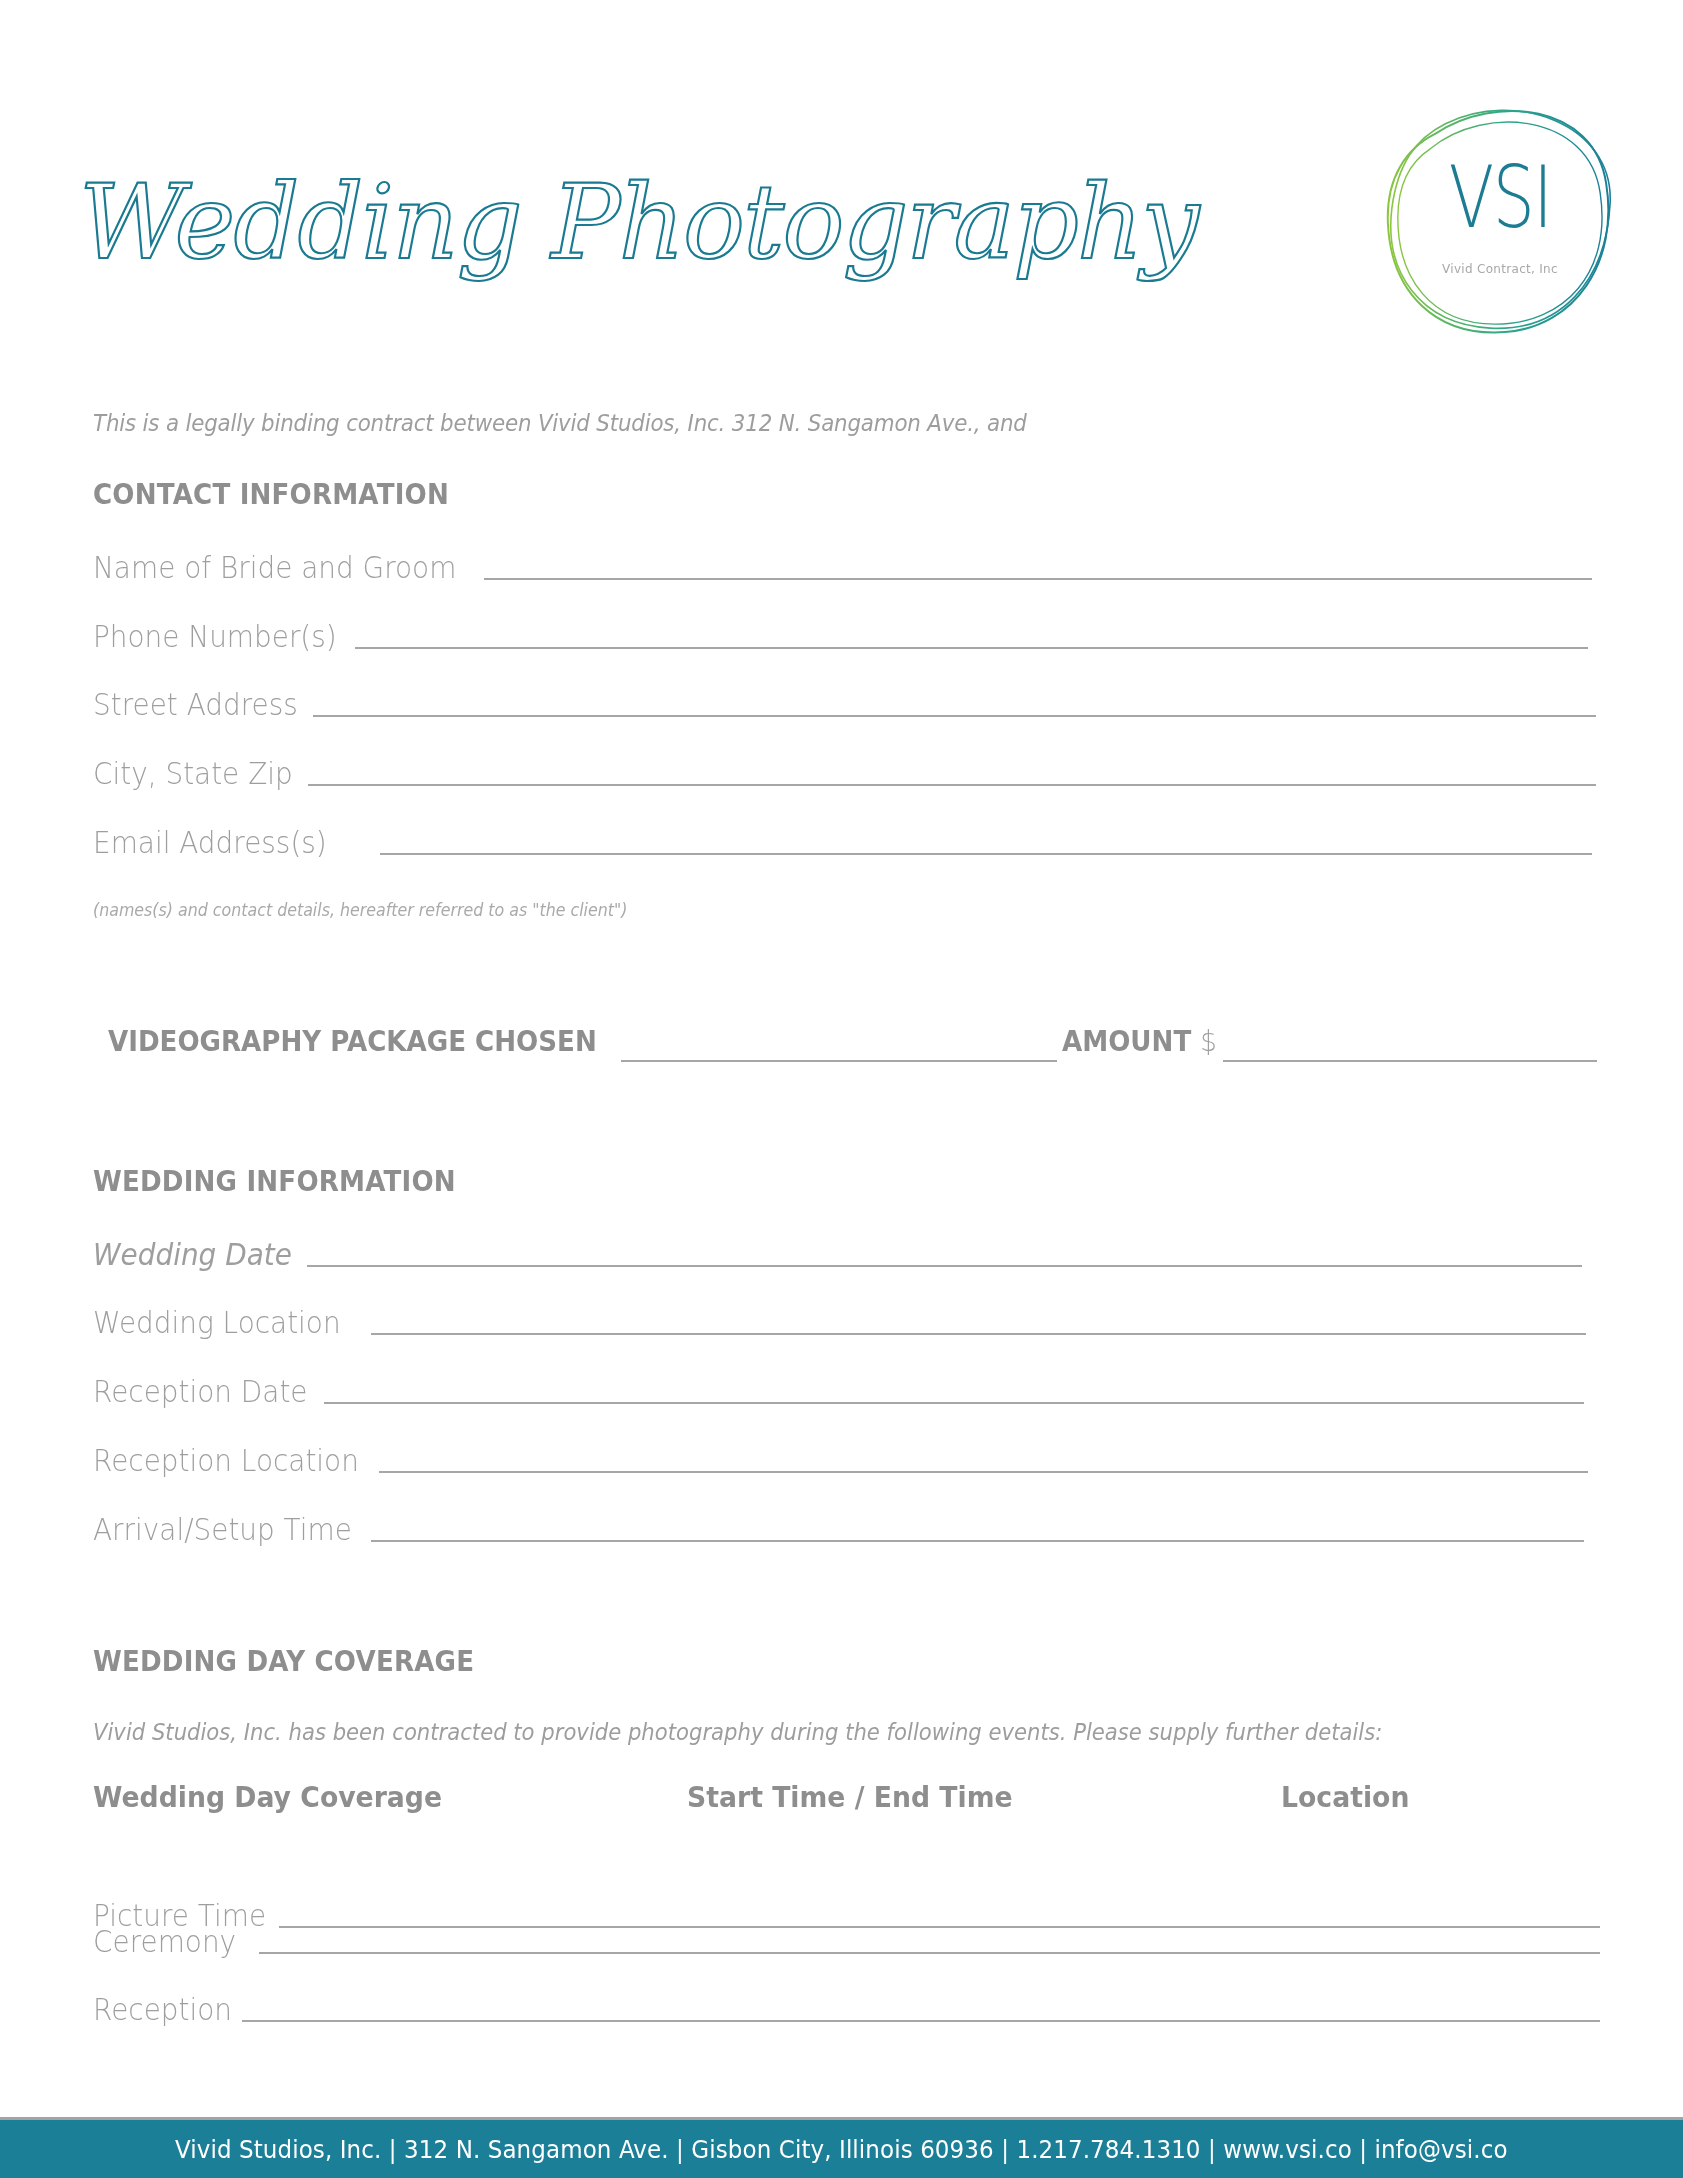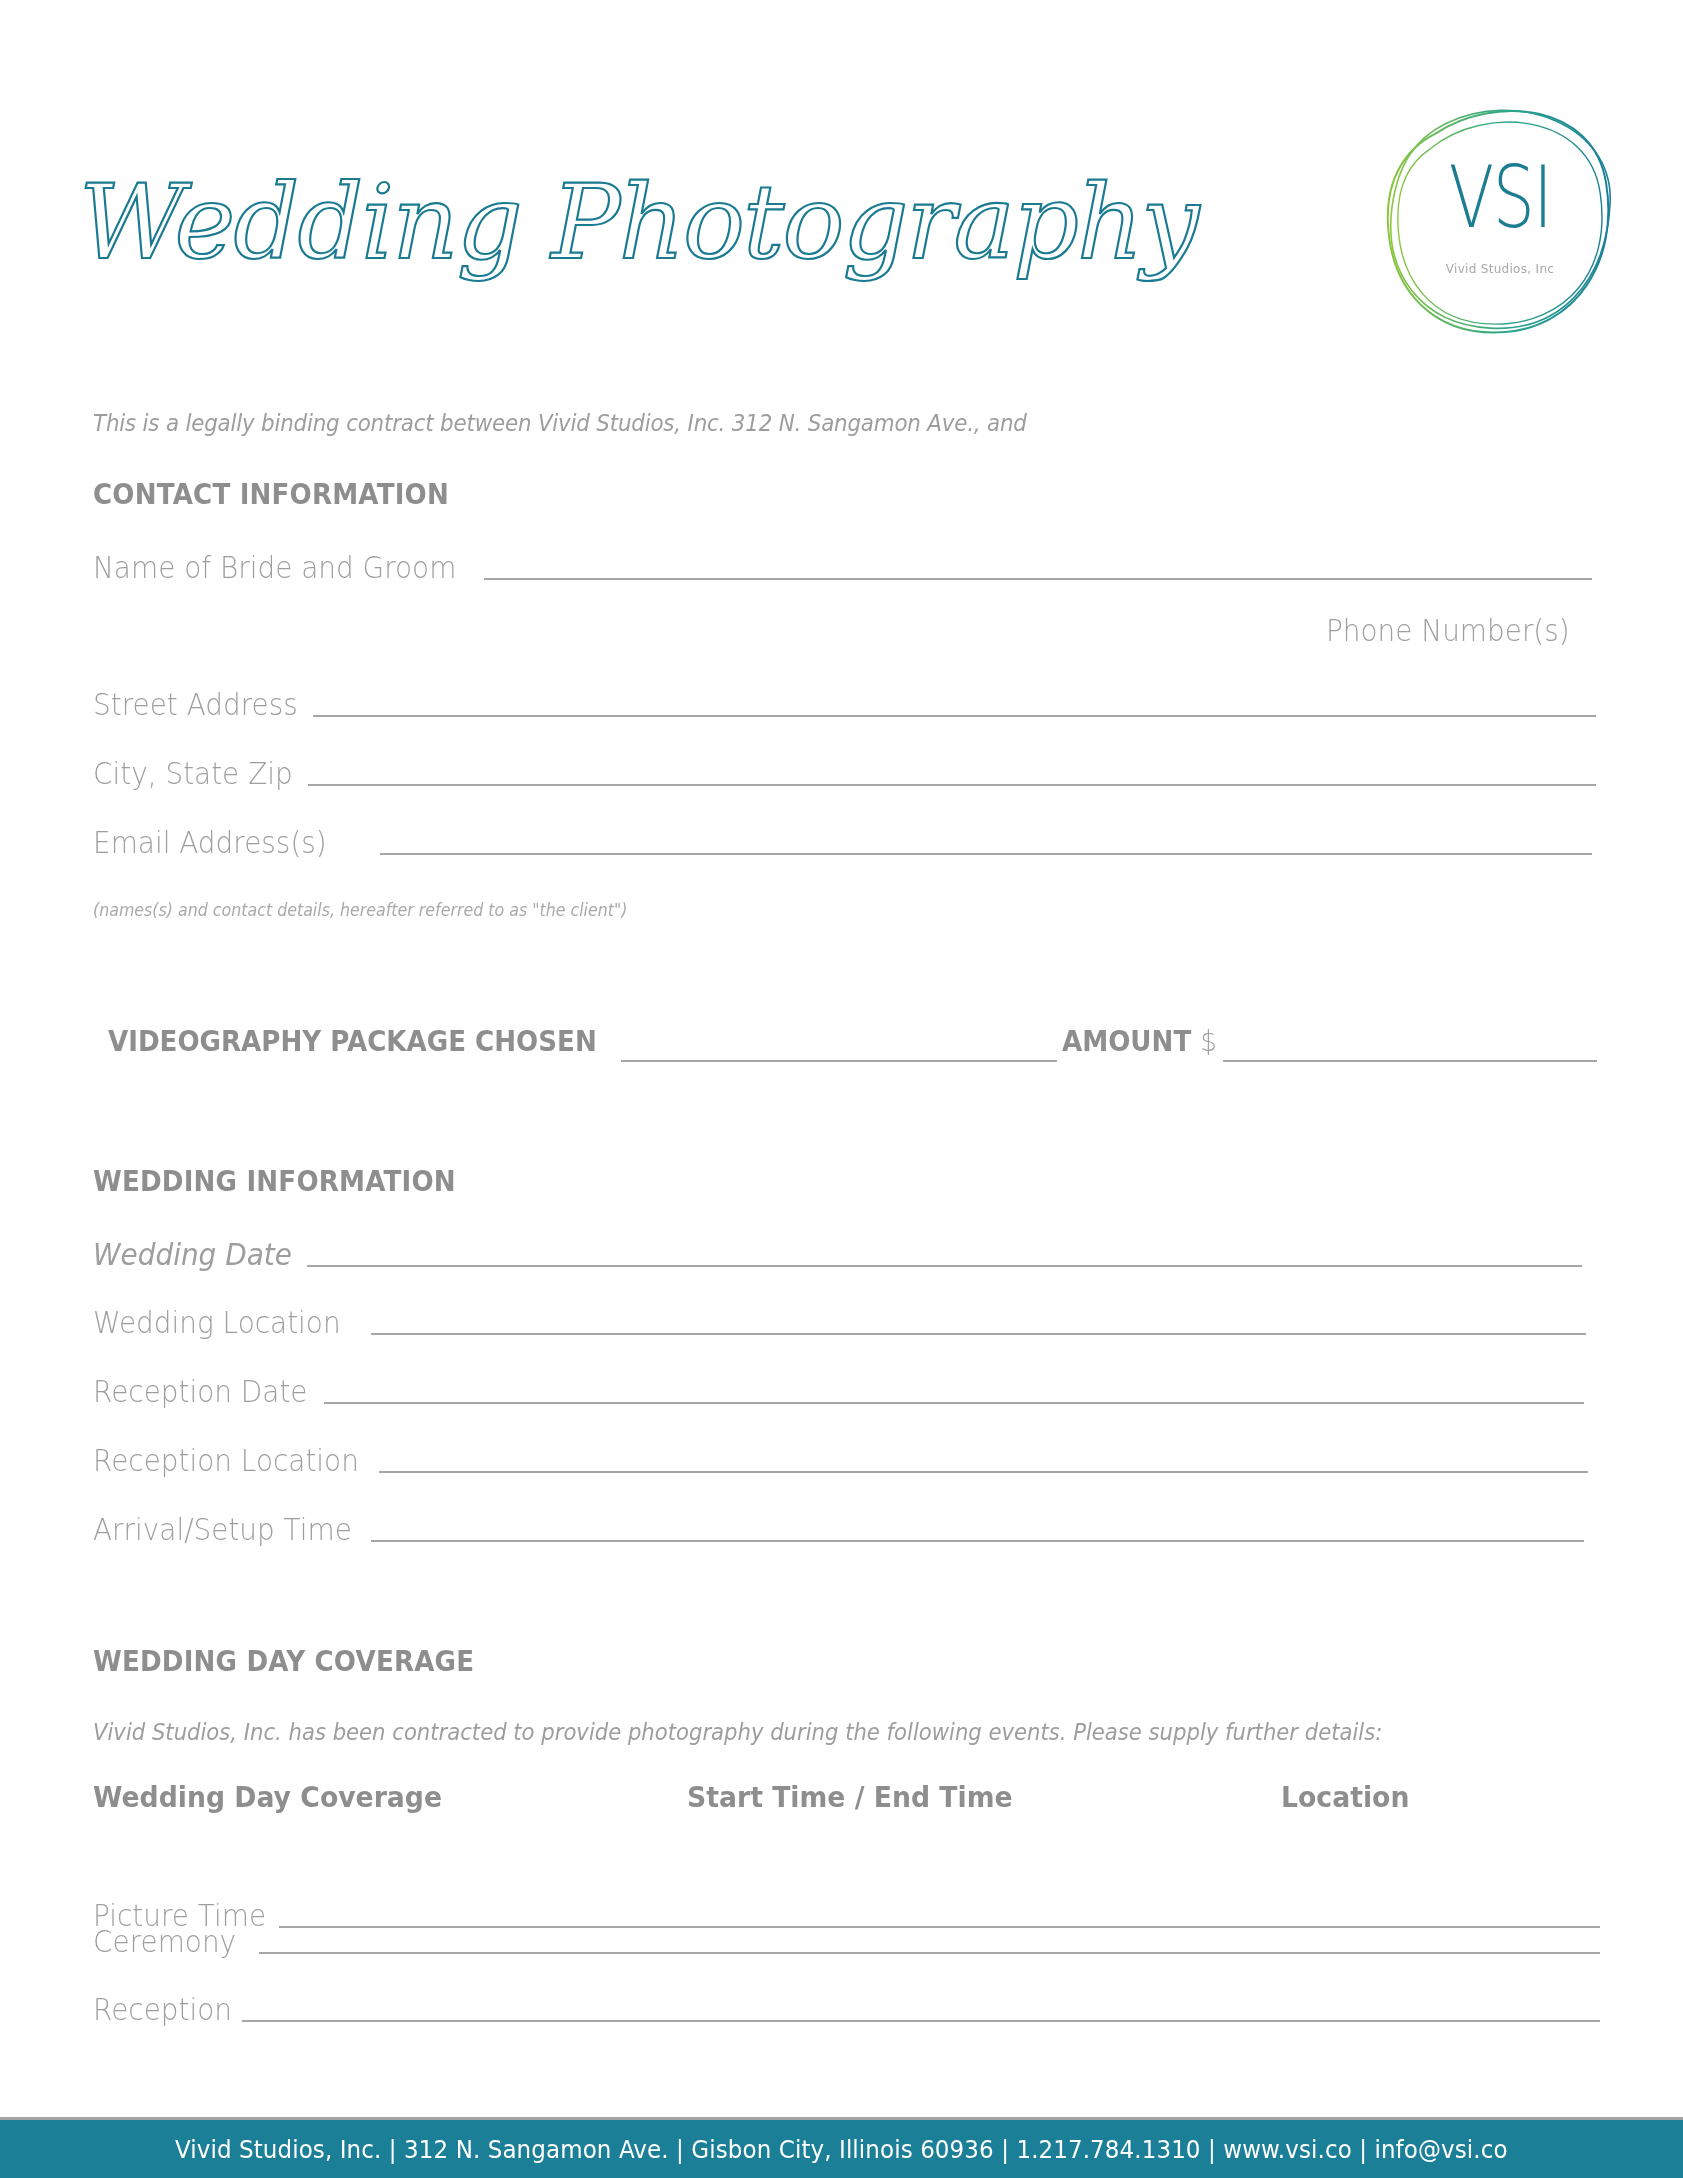--- a/index.html
+++ b/index.html
@@ -107,32 +107,32 @@
         <stop offset="0" stop-color="#8cc63f"></stop>
         <stop offset="0.55" stop-color="#2ba58c"></stop>
         <stop offset="1" stop-color="#1b7f98"></stop>
       </linearGradient>
     </defs>
     <path d="M60 40 C120 0 220 10 232 90 C245 170 200 235 130 240 C60 245 15 200 12 130 C10 85 30 55 60 40 Z" fill="none" stroke="url(#ringGrad)" stroke-width="2"></path>
     <path d="M70 30 C140 -5 240 30 236 110 C232 190 185 240 115 236 C45 232 8 180 16 115 C22 70 40 45 70 30 Z" fill="none" stroke="url(#ringGrad)" stroke-width="1.6"></path>
     <path d="M55 55 C110 10 215 20 226 100 C238 180 190 232 120 232 C55 232 22 185 22 125 C22 90 35 68 55 55 Z" fill="none" stroke="url(#ringGrad)" stroke-width="1.4"></path>
   </svg>
   <div class="logo-vsi">VSI</div>
-  <div class="logo-sub">Vivid Studios, Inc</div>
+  <div class="logo-sub">Vivid Contract, Inc</div>
 </div>
 
 <div class="abs intro">This is a legally binding contract between Vivid Studios, Inc. 312 N. Sangamon Ave., and</div>
 
 <div class="section-heading" style="top:477px;">CONTACT INFORMATION</div>
 
 <div class="field-row" style="top:545px; width:1499px;">
   <span class="field-label">Name of Bride and Groom</span>
   <span class="field-line"></span>
 </div>
-<div class="field-row" style="top:614px; width:1495px;flex-direction:column;">
+<div class="field-row" style="top:614px; width:1495px;">
   <span class="field-label">Phone Number(s)</span>
   <span class="field-line"></span>
 </div>
 <div class="field-row" style="top:682px; width:1503px;">
   <span class="field-label">Street Address</span>
   <span class="field-line"></span>
 </div>
 <div class="field-row" style="top:751px; width:1503px;">
   <span class="field-label">City, State Zip</span>
   <span class="field-line"></span>

